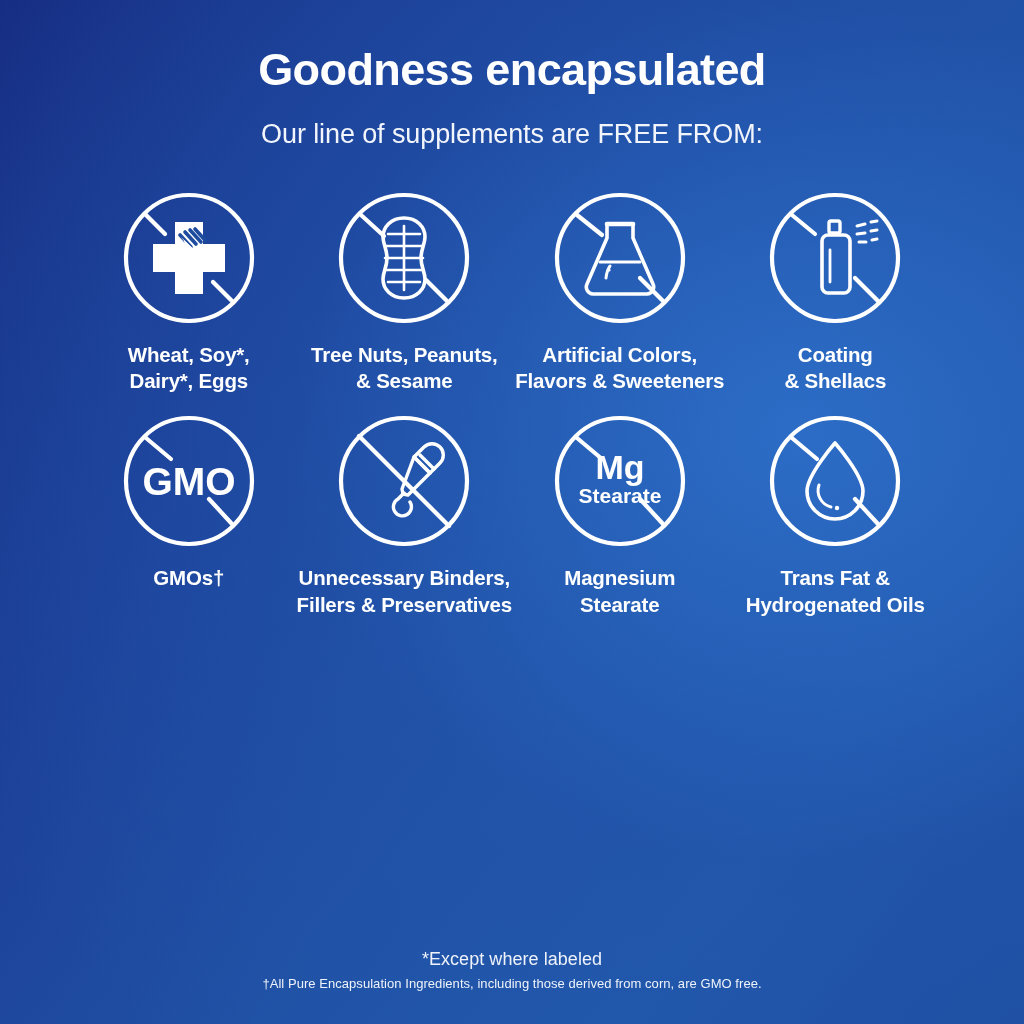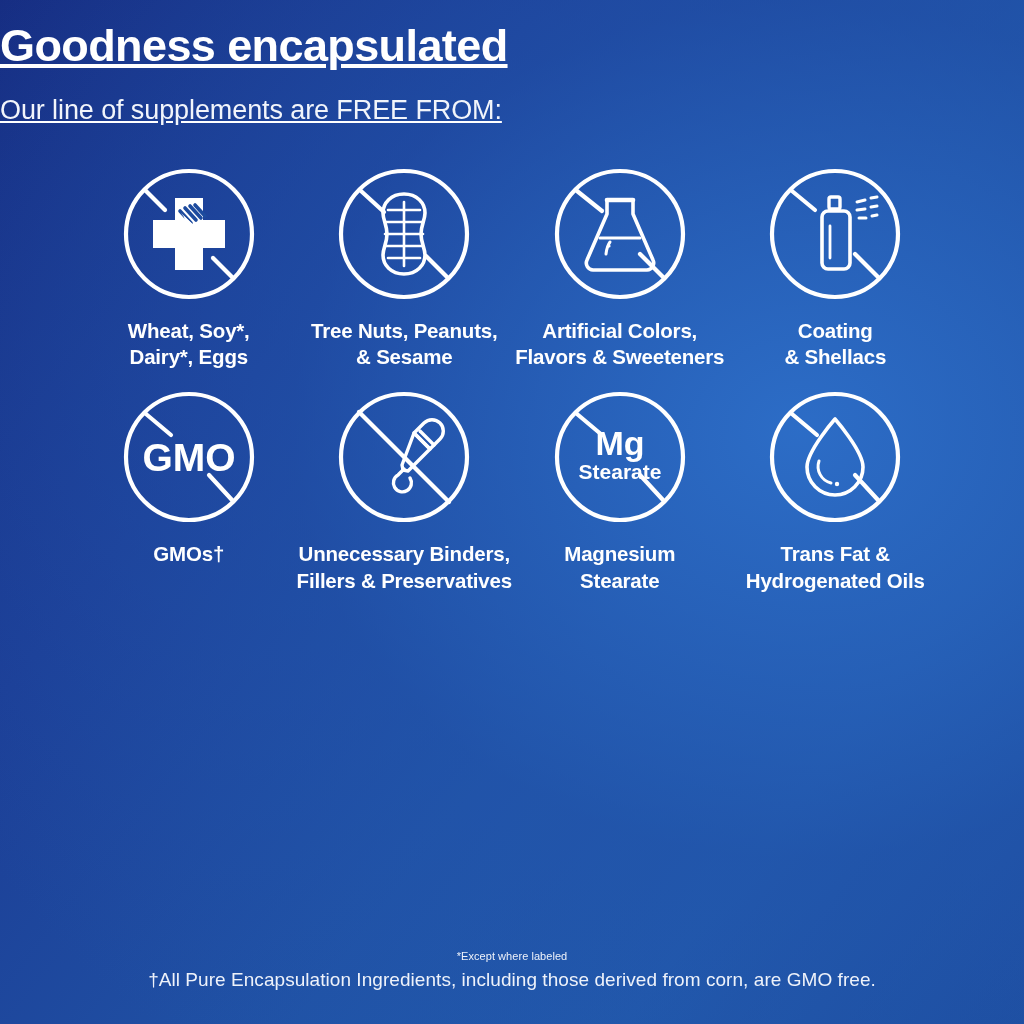--- a/index.html
+++ b/index.html
@@ -16,21 +16,21 @@
     background:
       radial-gradient(ellipse 130% 110% at 78% 42%, rgba(45,110,200,0.95) 0%, rgba(34,84,172,0.55) 38%, rgba(26,49,137,0.0) 72%),
       linear-gradient(128deg, #162d82 0%, #1c3e96 30%, #2053a6 60%, #2159ab 78%, #1d4ea0 100%);
     color:#ffffff;
     display:flex;
     flex-direction:column;
     align-items:center;
   }
 
   
-  .header { width:100%; padding-top:22px;text-decoration:underline; }
+  .header { width:100%; text-align:center; padding-top:46px; }
 
   .title {
     font-size:45px;
     font-weight:bold;
     letter-spacing:-0.6px;
     line-height:1.08;
     color:#ffffff;
   }
 
   .subtitle {
@@ -75,27 +75,27 @@
   }
 
   
   .footnotes {
     position:absolute;
     left:0; right:0;
     bottom:30px;
     text-align:center;
   }
   .footnote {
-    font-size:11px;
+    font-size:18px;
     font-weight:400;
     line-height:1.55;
     color:#eef2fa;
     letter-spacing:0.05px;
   }
-  .footnote.second { font-size:19px; }
+  .footnote.second { font-size:13px; }
 </style>
 </head>
 <body>
 
 <div id="infographic">
 
   <div class="header">
     <div class="title">Goodness encapsulated</div>
     <div class="subtitle">Our line of supplements are FREE FROM:</div>
   </div>

